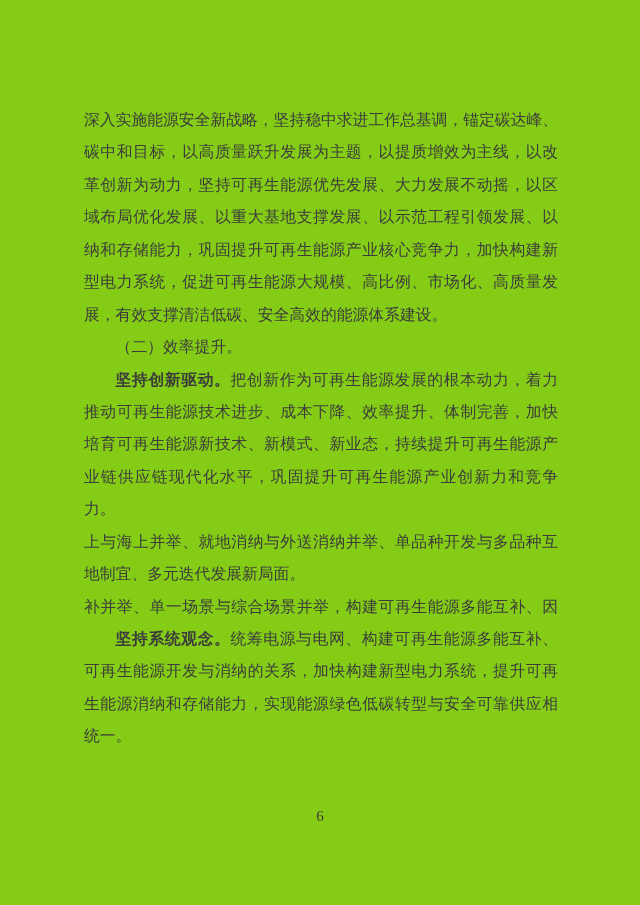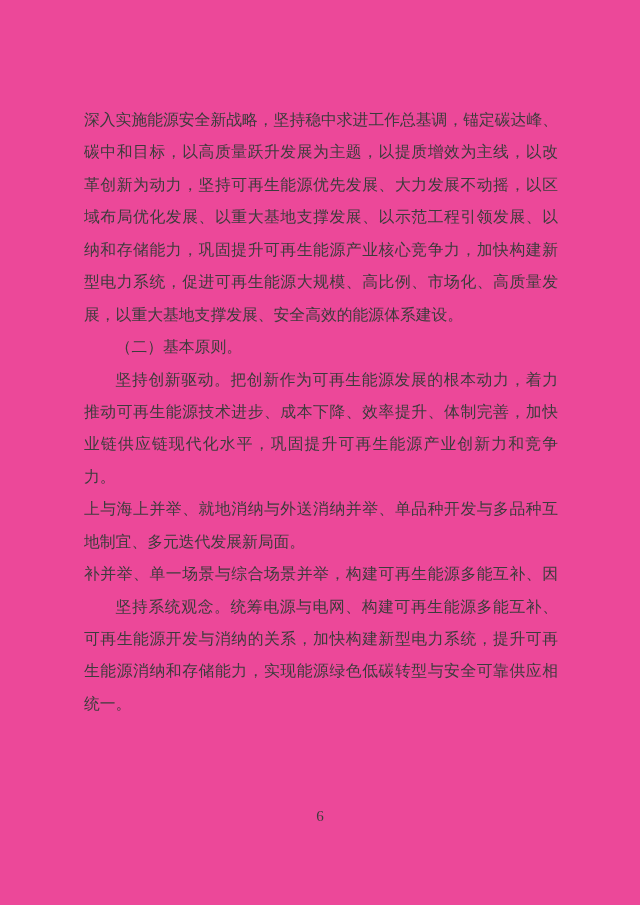--- a/index.html
+++ b/index.html
@@ -4,21 +4,21 @@
 <style>
   html, body {
     margin: 0;
     padding: 0;
     background: #ffffff;
   }
   .page {
     position: relative;
     width: 640px;
     height: 905px;
-    background: #ec4899;
+    background: #84cc16;
     overflow: hidden;
     font-family: "Liberation Serif", "DejaVu Serif", serif;
     color: #3c3c3c;
   }
   .content {
     position: absolute;
     left: 84px;
     top: 104px;
     width: 474px;
     font-size: 15.8px;
@@ -32,21 +32,21 @@
   }
   .line.fill {
     text-align: justify;
     text-align-last: justify;
     text-justify: inter-character;
   }
   .line.indent {
     text-indent: 2em;
   }
   .lead {
-    font-weight: normal;
+    font-weight: bold;
   }
   .heading {
     font-weight: normal;
   }
   .page-number {
     position: absolute;
     top: 806px;
     left: 0;
     width: 100%;
     text-align: center;
@@ -59,26 +59,27 @@
 <body>
 
 <div class="page">
   <div class="content">
     <div class="line fill">深入实施能源安全新战略，坚持稳中求进工作总基调，锚定碳达峰、</div>
     <div class="line fill">碳中和目标，以高质量跃升发展为主题，以提质增效为主线，以改</div>
     <div class="line fill">革创新为动力，坚持可再生能源优先发展、大力发展不动摇，以区</div>
     <div class="line fill">域布局优化发展、以重大基地支撑发展、以示范工程引领发展、以</div>
     <div class="line fill">纳和存储能力，巩固提升可再生能源产业核心竞争力，加快构建新</div>
     <div class="line fill">型电力系统，促进可再生能源大规模、高比例、市场化、高质量发</div>
-    <div class="line">展，以重大基地支撑发展、安全高效的能源体系建设。</div>
-    <div class="line indent heading">（二）基本原则。</div>
+    <div class="line">展，有效支撑清洁低碳、安全高效的能源体系建设。</div>
+    <div class="line indent heading">（二）效率提升。</div>
     <div class="line indent fill">
       <span class="lead">坚持创新驱动。</span><span>把创新作为可再生能源发展的根本动力，着力</span>
     </div>
     <div class="line fill">推动可再生能源技术进步、成本下降、效率提升、体制完善，加快</div>
+    <div class="line fill">培育可再生能源新技术、新模式、新业态，持续提升可再生能源产</div>
     <div class="line fill">业链供应链现代化水平，巩固提升可再生能源产业创新力和竞争</div>
     <div class="line">力。</div>
     <div class="line fill">上与海上并举、就地消纳与外送消纳并举、单品种开发与多品种互</div>
     <div class="line">地制宜、多元迭代发展新局面。</div>
     <div class="line fill">补并举、单一场景与综合场景并举，构建可再生能源多能互补、因</div>
     <div class="line indent fill">
       <span class="lead">坚持系统观念。</span><span>统筹电源与电网、构建可再生能源多能互补、</span>
     </div>
     <div class="line fill">可再生能源开发与消纳的关系，加快构建新型电力系统，提升可再</div>
     <div class="line fill">生能源消纳和存储能力，实现能源绿色低碳转型与安全可靠供应相</div>

